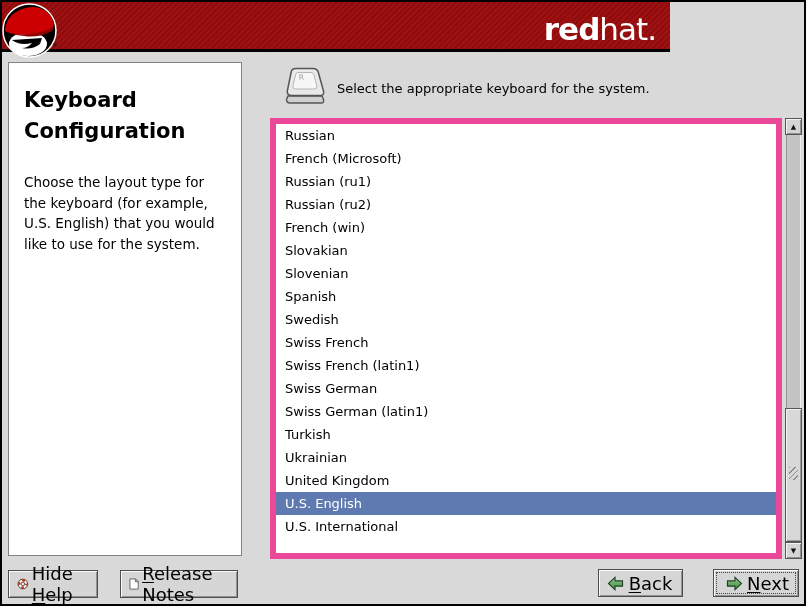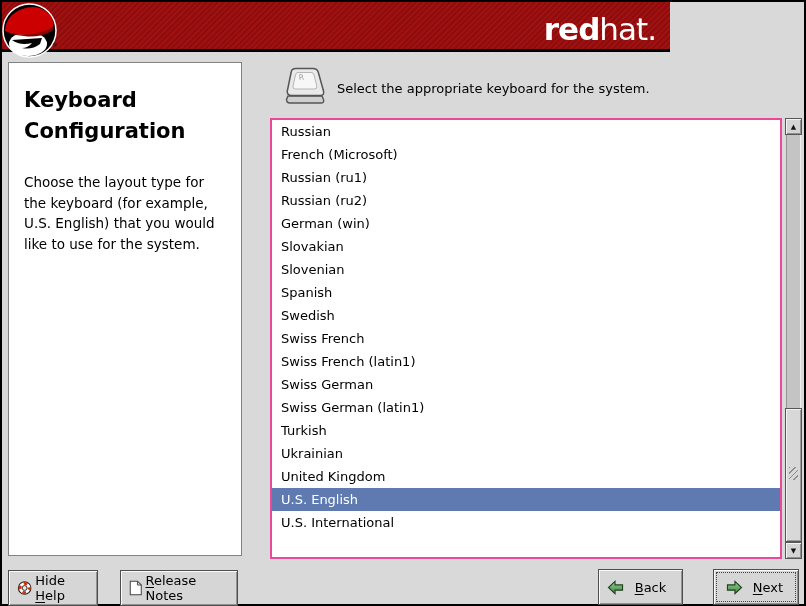--- a/index.html
+++ b/index.html
@@ -33,21 +33,21 @@
   }
   .help-body{
     margin:25px 15px 0 15px; font-size:13.5px; line-height:20.5px; color:#000;
   }
   
   .prompt-icon{ position:absolute; left:283px; top:66px; }
   .prompt-text{ position:absolute; left:337px; top:81px; font-size:13px; color:#000; }
   
   .kbd-list{
     position:absolute; left:270px; top:118px; width:512px; height:441px;
-    background:#fff; border:2px solid #ec4899; overflow:hidden;
+    background:#fff; border:6px solid #ec4899; overflow:hidden;
   }
   .row{ height:23px; line-height:23px; font-size:13px; padding-left:9px; color:#000;
         white-space:nowrap; }
   .row.selected{ background:var(--sel); color:#fff; }
   
   .scrollbar{ position:absolute; left:785px; top:118px; width:17px; height:441px; }
   .sb-btn{
     position:absolute; left:0; width:17px; height:17px; background:#d4d4d4;
     border:1px solid #565656; box-shadow:inset 1px 1px 0 #f4f4f4, inset -1px -1px 0 #8f8f8f;
     display:flex; align-items:center; justify-content:center; font-size:7px; color:#111;
@@ -60,23 +60,23 @@
   .sb-thumb{
     position:absolute; left:0; width:17px; top:290px; height:134px; background:#d8d8d8;
     border:1px solid #565656; box-shadow:inset 1px 1px 0 #f2f2f2, inset -1px -1px 0 #9a9a9a;
   }
   .sb-thumb::after{
     content:''; position:absolute; left:3px; top:58px; width:9px; height:13px;
     background:repeating-linear-gradient(135deg,#8d8d8d 0 1px,transparent 1px 4px);
   }
   
   .btn{
-    position:absolute; height:36px; background:#d6d6d6; border:1px solid #4e4e4e;
+    position:absolute; height:28px; background:#d6d6d6; border:1px solid #4e4e4e;
     box-shadow:inset 1px 1px 0 #fafafa, inset -1px -1px 0 #929292;
-    display:flex; align-items:center; font-size:13px; color:#000; padding:0 8px; gap:3px;
+    display:flex; align-items:center; font-size:18px; color:#000; padding:0 8px; gap:3px;
     cursor:default;
   }
   .btn .lbl{ margin:0 auto; }
   .btn-hide-help{ left:8px; top:570px; width:90px; }
   .btn-release{ left:120px; top:570px; width:118px; }
   .btn-back{ left:598px; top:569px; width:85px; }
   .btn-next{ left:713px; top:569px; width:86px;padding-left:12px; }
   .btn-next::after{ content:''; position:absolute; inset:2px; border:1px dotted #444; pointer-events:none; }
   u{ text-underline-offset:2px; }
 </style>
@@ -111,21 +111,21 @@
     <path d="M15 6.5 H28 Q30.5 6.5 31 9 L33.8 20 Q34.5 23 31.2 23 H12.2 Q9.4 23 10 20 L12.5 9 Q13 6.5 15 6.5 Z" fill="#f7f7f7" stroke="#b5b5b5" stroke-width="1"></path>
     <text x="16" y="14" font-size="7.5" fill="#999" transform="rotate(-5 16 14)">R</text>
   </svg>
   <div class="prompt-text">Select the appropriate keyboard for the system.</div>
 
   <div class="kbd-list">
       <div class="row">Russian</div>
       <div class="row">French (Microsoft)</div>
       <div class="row">Russian (ru1)</div>
       <div class="row">Russian (ru2)</div>
-      <div class="row">German (win)</div>
+      <div class="row">French (win)</div>
       <div class="row">Slovakian</div>
       <div class="row">Slovenian</div>
       <div class="row">Spanish</div>
       <div class="row">Swedish</div>
       <div class="row">Swiss French</div>
       <div class="row">Swiss French (latin1)</div>
       <div class="row">Swiss German</div>
       <div class="row">Swiss German (latin1)</div>
       <div class="row">Turkish</div>
       <div class="row">Ukrainian</div>

